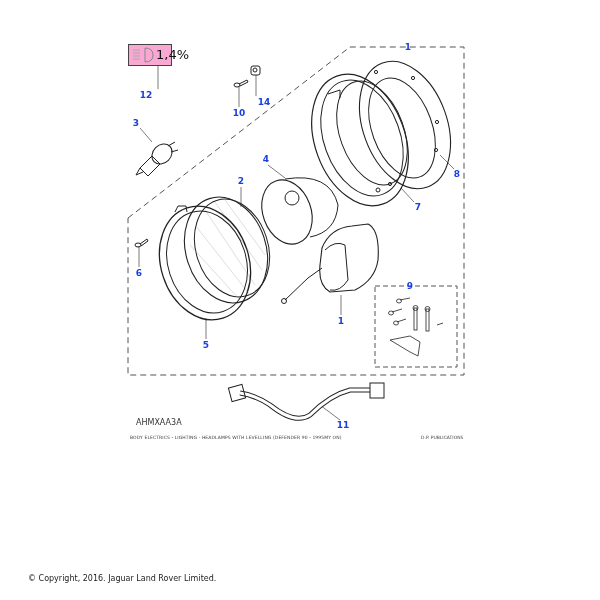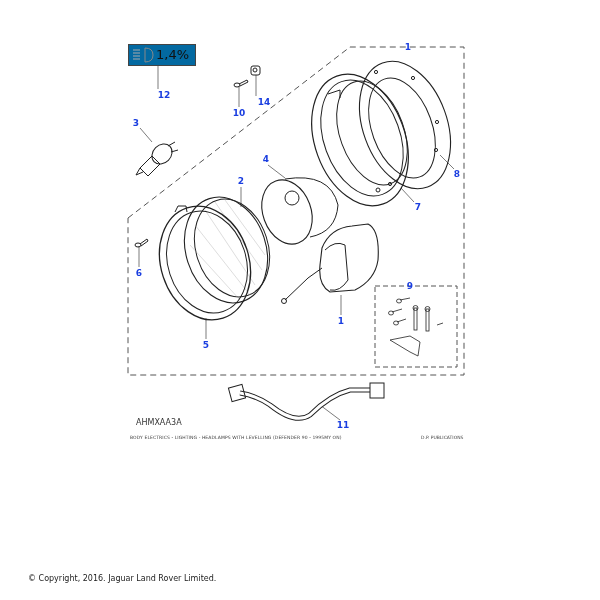--- a/index.html
+++ b/index.html
@@ -3,21 +3,21 @@
 <meta charset="utf-8">
 <style>
   html,body{margin:0;padding:0;background:#fff;}
   body{width:600px;height:600px;position:relative;overflow:hidden;font-family:"DejaVu Sans",sans-serif;}
   #diagram{position:absolute;left:0;top:0;width:600px;height:600px;}
   .callout{position:absolute;color:#1a3ee0;font-weight:bold;font-size:9px;font-family:"DejaVu Sans",sans-serif;transform:translate(-50%,-50%);cursor:pointer;}
   .ref{position:absolute;left:130px;top:418px;font-size:8px;color:#333;margin-left:6px;}
   .caption{position:absolute;left:130px;top:435px;font-size:4.5px;color:#444;letter-spacing:0.1px;}
   .publisher{position:absolute;left:421px;top:435px;font-size:4.5px;color:#444;}
   .copyright{position:absolute;left:0;width:600px;top:574px;text-align:left;font-size:8px;color:#222;padding-left:28px;}
-  .badge{position:absolute;left:128px;top:44px;width:68px;height:22px;border:1.3px solid #444;box-sizing:border-box;background:#0369a1;}
+  .badge{position:absolute;left:128px;top:44px;width:44px;height:22px;border:1.3px solid #444;box-sizing:border-box;background:#f9a8d4;}
   .badge-text{position:absolute;left:27px;top:2px;font-size:13px;color:#111;}
 </style>
 </head>
 <body>
 
 <svg id="diagram" viewBox="0 0 600 600" xmlns="http://www.w3.org/2000/svg">
   <g fill="none" stroke="#222" stroke-width="1">
 
     <path d="M128 218 L350 47 L464 47 L464 375 L128 375 Z" stroke="#555" stroke-dasharray="6,4" stroke-width="1"></path>
 
@@ -148,20 +148,20 @@
 <span class="callout" style="left:241px;top:181px">2</span>
 <span class="callout" style="left:136px;top:123px">3</span>
 <span class="callout" style="left:266px;top:159px">4</span>
 <span class="callout" style="left:206px;top:345px">5</span>
 <span class="callout" style="left:139px;top:273px">6</span>
 <span class="callout" style="left:418px;top:207px">7</span>
 <span class="callout" style="left:457px;top:174px">8</span>
 <span class="callout" style="left:410px;top:286px">9</span>
 <span class="callout" style="left:341px;top:321px">1</span>
 <span class="callout" style="left:343px;top:425px">11</span>
-<span class="callout" style="left:164px;top:95px">12</span>
+<span class="callout" style="left:146px;top:95px">12</span>
 <span class="callout" style="left:239px;top:113px">10</span>
 <span class="callout" style="left:264px;top:102px">14</span>
 
 <div class="ref">AHMXAA3A</div>
 <div class="caption">BODY ELECTRICS - LIGHTING - HEADLAMPS WITH LEVELLING  (DEFENDER 90 - 1995MY ON)</div>
 <div class="publisher">D.P. PUBLICATIONS</div>
 <div class="copyright">© Copyright, 2016. Jaguar Land Rover Limited.</div>
 
 </body></html>

